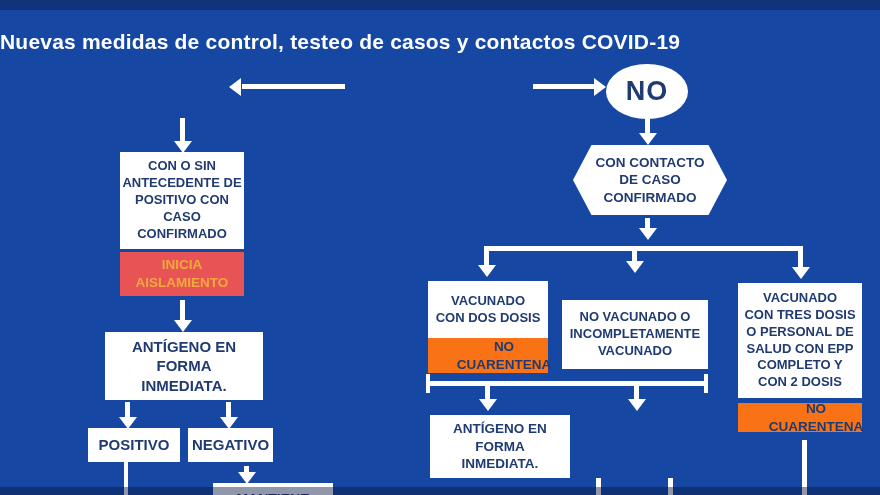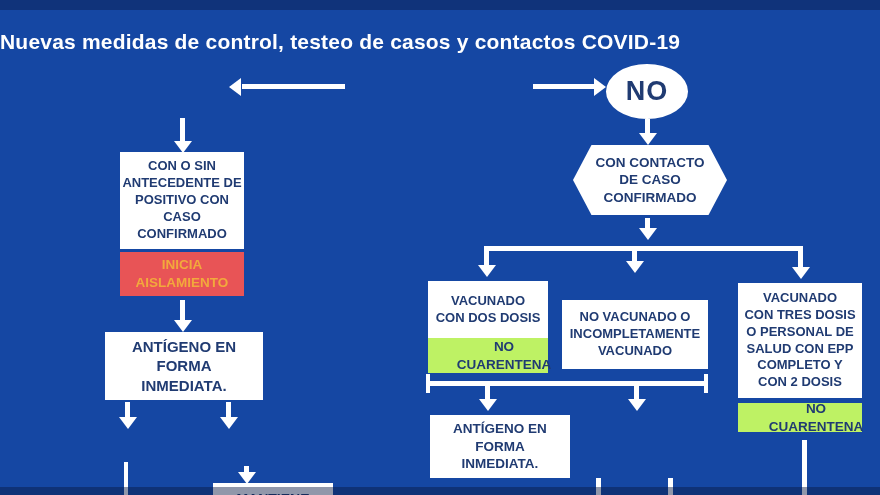--- a/index.html
+++ b/index.html
@@ -19,21 +19,21 @@
   .node{
     position:absolute;display:flex;align-items:center;justify-content:center;
     text-align:center;white-space:pre-line;box-sizing:border-box;
     background:#ffffff;color:#203b72;font-weight:700;line-height:1.3;
     z-index:10;
   }
   .hexa{clip-path:polygon(7% 0,93% 0,100% 50%,93% 100%,7% 100%,0 50%);}
   .hexb{clip-path:polygon(12% 0,88% 0,100% 50%,88% 100%,12% 100%,0 50%);}
   .ellipse{border-radius:50%;}
   .red{background:#e85456;color:#f2a93c;}
-  .green{background:#bef264;color:#203b72;padding-left:32px;}
+  .green{background:#f97316;color:#203b72;padding-left:32px;}
   .hl{position:absolute;height:5px;background:#ffffff;z-index:5;}
   .vl{position:absolute;width:5px;background:#ffffff;z-index:5;}
   .ah{position:absolute;width:0;height:0;z-index:6;}
   .ah.down{border-left:9px solid transparent;border-right:9px solid transparent;border-top:12px solid #ffffff;}
   .ah.left{border-top:9px solid transparent;border-bottom:9px solid transparent;border-right:12px solid #ffffff;}
   .ah.right{border-top:9px solid transparent;border-bottom:9px solid transparent;border-left:12px solid #ffffff;}
   .si{background:#e85456;border:3px solid #d03e46;color:#f2b635;font-size:27px;font-weight:800;}
   .no{font-size:27px;font-weight:800;letter-spacing:1px;}
 </style>
 </head>
@@ -68,20 +68,22 @@
 
   <div class="node" style="left:105px;top:332px;width:158px;height:68px;font-size:15px;">ANTÍGENO EN
 FORMA
 INMEDIATA.</div>
 
   <div class="vl" style="left:125px;top:402px;width:5px;height:16px;"></div>
   <div class="ah down" style="left:119px;top:417px;"></div>
   <div class="vl" style="left:226px;top:402px;width:5px;height:16px;"></div>
   <div class="ah down" style="left:220px;top:417px;"></div>
 
+  <div class="node" style="left:88px;top:428px;width:92px;height:34px;font-size:15px;">POSITIVO</div>
+  <div class="node" style="left:188px;top:428px;width:85px;height:34px;font-size:15px;">NEGATIVO</div>
 
   <div class="vl" style="left:124px;top:462px;width:4px;height:33px;"></div>
   <div class="vl" style="left:244px;top:466px;width:5px;height:8px;"></div>
   <div class="ah down" style="left:238px;top:472px;"></div>
 
   <div class="node" style="left:213px;top:483px;width:120px;height:40px;font-size:14px;align-items:flex-start;padding-top:7px;">MANTIENE</div>
 
   <div class="vl" style="left:645px;top:119px;width:5px;height:15px;"></div>
   <div class="ah down" style="left:639px;top:133px;"></div>
 

